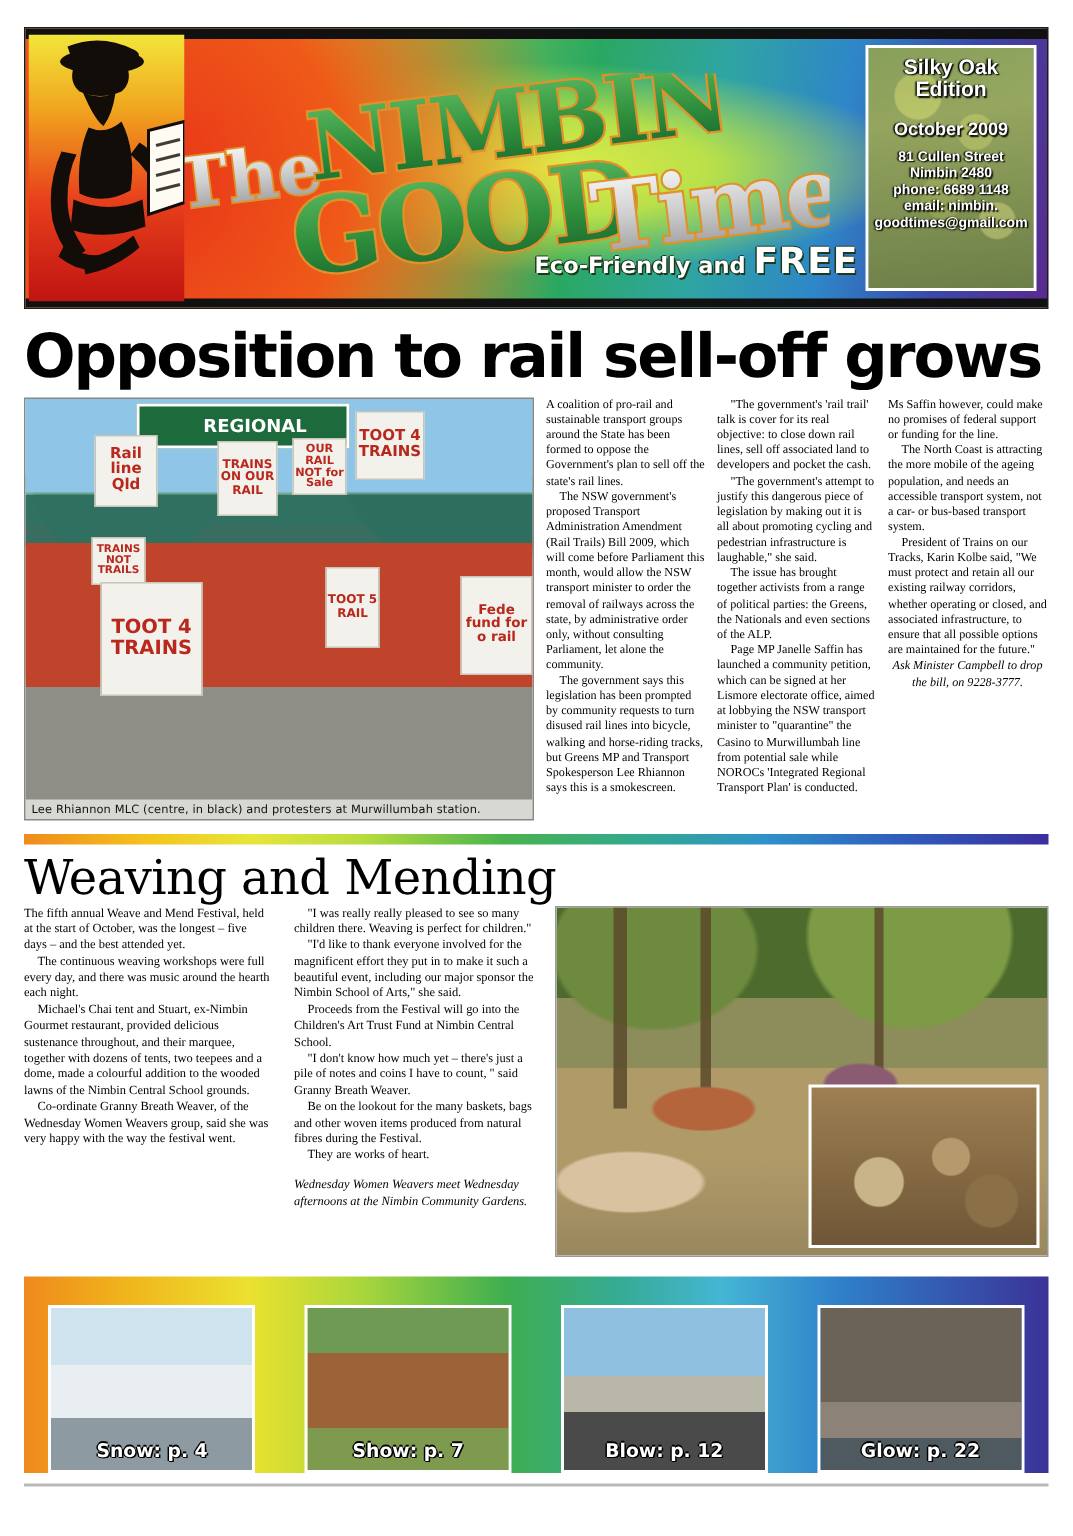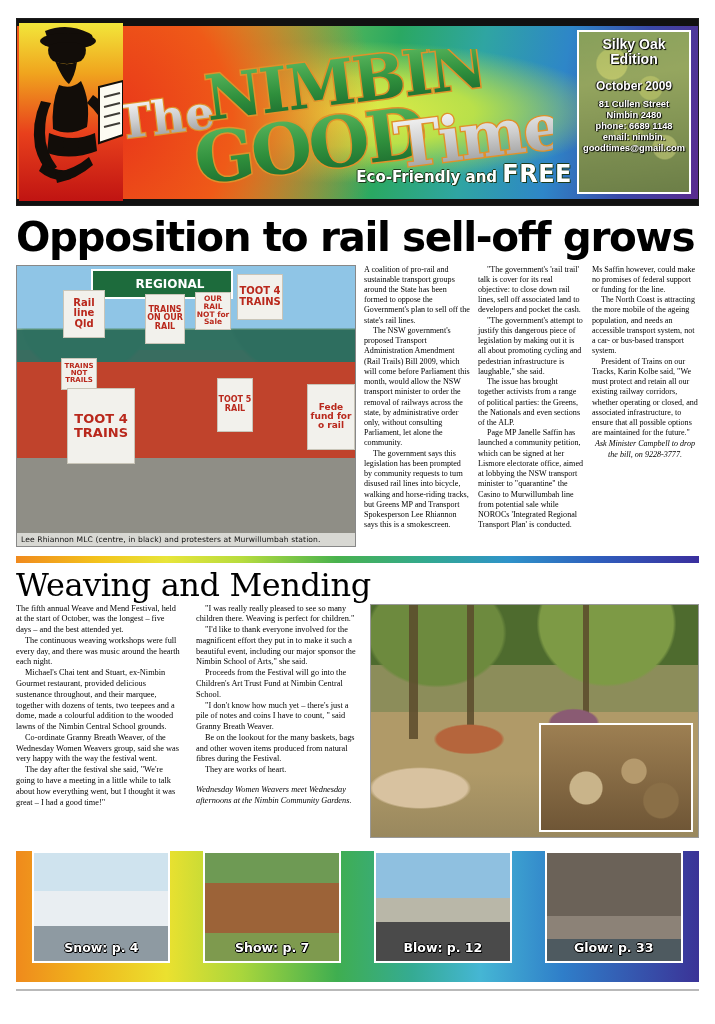--- a/index.html
+++ b/index.html
@@ -100,21 +100,21 @@
       radial-gradient(ellipse at 15% 70%, #d8c2a0 0 12%, rgba(0,0,0,0) 13%),
       linear-gradient(rgba(0,0,0,0) 0 60%, rgba(130,118,84,.5) 100%);}
   .wp-inset{position:absolute;right:5px;bottom:5px;width:150px;height:105px;border:2px solid #fff;overflow:hidden;
     background:
       radial-gradient(circle at 30% 60%, #c9b48a 0 13%, rgba(0,0,0,0) 14%),
       radial-gradient(circle at 62% 44%, #b59a6d 0 11%, rgba(0,0,0,0) 12%),
       radial-gradient(circle at 80% 72%, #8a6f47 0 12%, rgba(0,0,0,0) 13%),
       linear-gradient(#9d7f52,#6f5636);}
 
   
-  .teaser{margin:13px 16px 0 16px;height:131px;display:flex;align-items:flex-start;justify-content:space-around;
+  .teaser{margin:13px 16px 0 16px;height:131px;display:flex;align-items:flex-end;justify-content:space-around;
     background:linear-gradient(90deg,#ef8a1c 0%,#f0b51c 10%,#ebe12f 22%,#a9d63c 33%,#3fae50 47%,#35ab93 58%,#45b6d4 68%,#2f7ec9 80%,#3b3397 100%);}
   .tcard{position:relative;width:134px;height:108px;border:2px solid #fff;overflow:hidden;}
   .tcard .tbg{position:absolute;inset:0;}
   .t1 .tbg{background:linear-gradient(#cfe3ee 0 35%, #e9eef2 35% 68%, #8e9aa2 68% 100%);}
   .t2 .tbg{background:linear-gradient(#6e9a54 0 28%, #9c6338 28% 74%, #7e9a4e 74% 100%);}
   .t3 .tbg{background:linear-gradient(#8fc0e0 0 42%, #b9b7a8 42% 64%, #4a4a4a 64% 100%);}
   .t4 .tbg{background:linear-gradient(#6b6258 0 58%, #8c8277 58% 80%, #4e5a60 80% 100%);}
   .tlabel{position:absolute;left:0;right:0;bottom:6px;text-align:center;
     font-family:"DejaVu Sans",sans-serif;font-weight:700;font-size:12.5px;color:#fff;
     text-shadow:1px 1px 0 #000,-1px 0 0 #000,0 -1px 0 #000,0 1px 0 #000;}
@@ -253,21 +253,20 @@
 
   <div class="head2">Weaving and Mending</div>
 
   <div class="art2">
     <div class="cols2">
       <div class="col2">
         <p class="noind">The fifth annual Weave and Mend Festival, held at the start of October, was the longest – five days – and the best attended yet.</p>
         <p>The continuous weaving workshops were full every day, and there was music around the hearth each night.</p>
         <p>Michael's Chai tent and Stuart, ex-Nimbin Gourmet restaurant, provided delicious sustenance throughout, and their marquee, together with dozens of tents, two teepees and a dome, made a colourful addition to the wooded lawns of the Nimbin Central School grounds.</p>
         <p>Co-ordinate Granny Breath Weaver, of the Wednesday Women Weavers group, said she was very happy with the way the festival went.</p>
-        <p>The day after the festival she said, "We're going to have a meeting in a little while to talk about how everything went, but I thought it was great – I had a good time!"</p>
       </div>
       <div class="col2">
         <p>"I was really really pleased to see so many children there. Weaving is perfect for children."</p>
         <p>"I'd like to thank everyone involved for the magnificent effort they put in to make it such a beautiful event, including our major sponsor the Nimbin School of Arts," she said.</p>
         <p>Proceeds from the Festival will go into the Children's Art Trust Fund at Nimbin Central School.</p>
         <p>"I don't know how much yet – there's just a pile of notes and coins I have to count, " said Granny Breath Weaver.</p>
         <p>Be on the lookout for the many baskets, bags and other woven items produced from natural fibres during the Festival.</p>
         <p>They are works of heart.</p>
         <p class="ital">Wednesday Women Weavers meet Wednesday afternoons at the Nimbin Community Gardens.</p>
       </div>
@@ -291,18 +290,18 @@
     <div class="tcard t2">
       <div class="tbg"></div>
       <div class="tlabel">Show: p. 7</div>
     </div>
     <div class="tcard t3">
       <div class="tbg"></div>
       <div class="tlabel">Blow: p. 12</div>
     </div>
     <div class="tcard t4">
       <div class="tbg"></div>
-      <div class="tlabel">Glow: p. 33</div>
+      <div class="tlabel">Glow: p. 22</div>
     </div>
   </div>
 
   <div class="footrule"></div>
 </div>
 
 </body></html>

